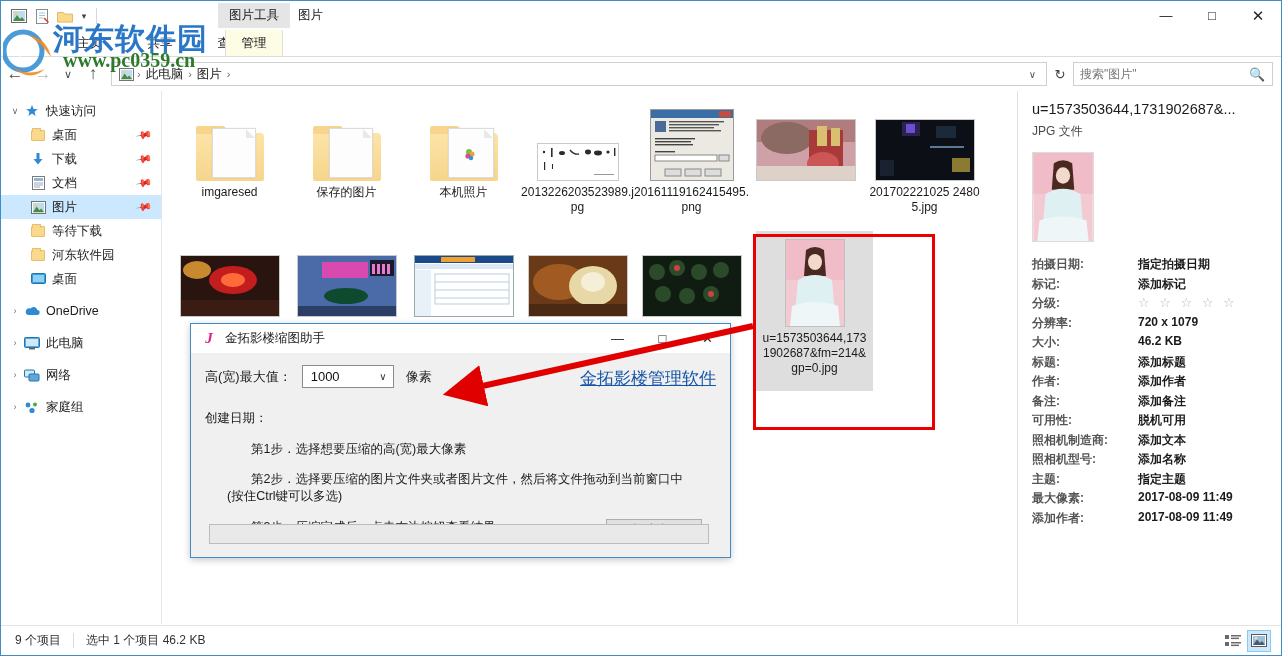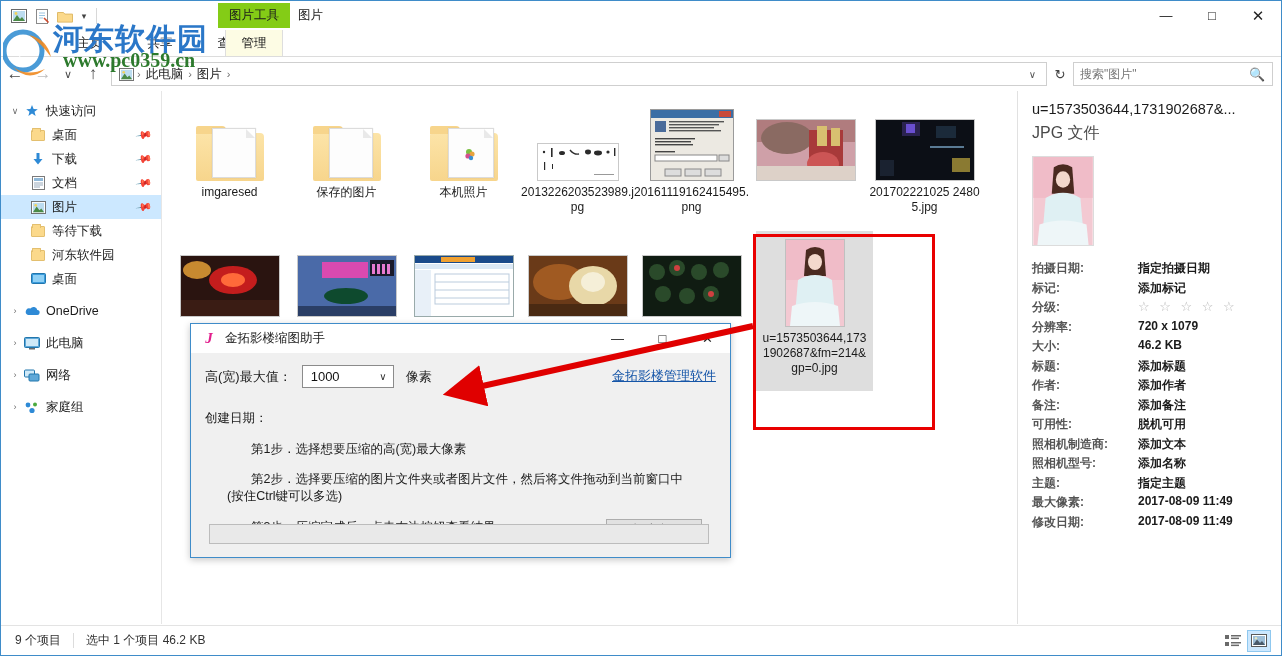--- a/index.html
+++ b/index.html
@@ -30,21 +30,21 @@
   .qat-ico {
     width: 20px; height: 20px; display: inline-flex;
     align-items: center; justify-content: center;
   }
   .qat-sep { width: 1px; height: 16px; background: #d8d8d8; margin: 0 3px; }
   .qat-caret { font-size: 9px; color: #444; width: 12px; text-align: center; }
 
   .ribbon-contextual {
     position: absolute; left: 217px; top: 2px;
     width: 72px; height: 25px;
-    background: #84cc16;
+    background: #e5e5e5;
     display: flex; align-items: center; justify-content: center;
     font-size: 12.5px; color: #1b1b1b;
   }
   .ribbon-tab-top {
     position: absolute; top: 2px; height: 25px;
     display: flex; align-items: center; justify-content: center;
     font-size: 12.5px; color: #1b1b1b;
   }
 
   .winbtns {
@@ -193,21 +193,21 @@
     background: #333;
   }
 
   
   .details {
     position: absolute; left: 1016px; top: 0; width: 264px; height: 533px;
     background: #ffffff; border-left: 1px solid #e1e1e1;
     padding: 10px 12px 0 14px;
   }
   .d-title { font-size: 14.5px; color: #1b1b1b; white-space: nowrap; overflow: hidden; }
-  .d-sub { font-size: 16px; color: #4a4a4a; margin-top: 6px; }
+  .d-sub { font-size: 12px; color: #4a4a4a; margin-top: 6px; }
   .d-preview {
     width: 62px; height: 90px; margin-top: 12px; border: 1px solid #dcdcdc;
   }
   .d-rows { margin-top: 14px; }
   .d-row { display: flex; align-items: flex-start; height: 19.5px; font-size: 12px; font-weight: bold; }
   .d-key { width: 106px; color: #555; white-space: nowrap; }
   .d-val { color: #1b1b1b; white-space: nowrap; }
   .stars { letter-spacing: 3px; color: #b9b9b9; font-size: 13px; }
 
   
@@ -250,21 +250,21 @@
   .lbl { font-size: 13px; color: #1b1b1b; }
   .combo {
     width: 92px; height: 23px; margin-left: 10px; background: #fff;
     border: 1px solid #8b8b8b; display: flex; align-items: center;
     padding-left: 8px; font-size: 13px; color: #111;
   }
   .combo .cv-caret { margin-left: auto; margin-right: 6px; font-size: 10px; color: #333; }
   .unit { margin-left: 12px; font-size: 13px; color: #1b1b1b; }
   .dlg-link {
     position: absolute; right: 14px; top: 14px;
-    font-size: 13px; color: #1656a8; text-decoration: underline;
+    font-size: 17px; color: #1656a8; text-decoration: underline;
   }
   .usage { margin-top: 22px; font-size: 12.5px; color: #1b1b1b; }
   .step { margin-top: 14px; margin-left: 46px; font-size: 12.5px; color: #1b1b1b; line-height: 17px; }
   .step.s2 { margin-top: 13px; }
   .step-sub { margin-left: 0px; }
   .btn-result {
     position: absolute; right: 28px; top: 166px; width: 96px; height: 23px;
     background: #e1e1e1; border: 1px solid #adadad;
     display: flex; align-items: center; justify-content: center;
     font-size: 12.5px; color: #111;
@@ -792,21 +792,21 @@
           </div>
         <div class="d-row">
             <span class="d-key">主题:</span>
             <span class="d-val">指定主题</span>
           </div>
         <div class="d-row">
             <span class="d-key">最大像素:</span>
             <span class="d-val">2017-08-09 11:49</span>
           </div>
         <div class="d-row">
-            <span class="d-key">修改日期:</span>
+            <span class="d-key">添加作者:</span>
             <span class="d-val">2017-08-09 11:49</span>
           </div>
       </div>
     </div>
   </div>
 
   <div class="statusbar">
     <span class="sb-text">9 个项目</span>
     <span class="sb-sep"></span>
     <span>选中 1 个项目  46.2 KB</span>

